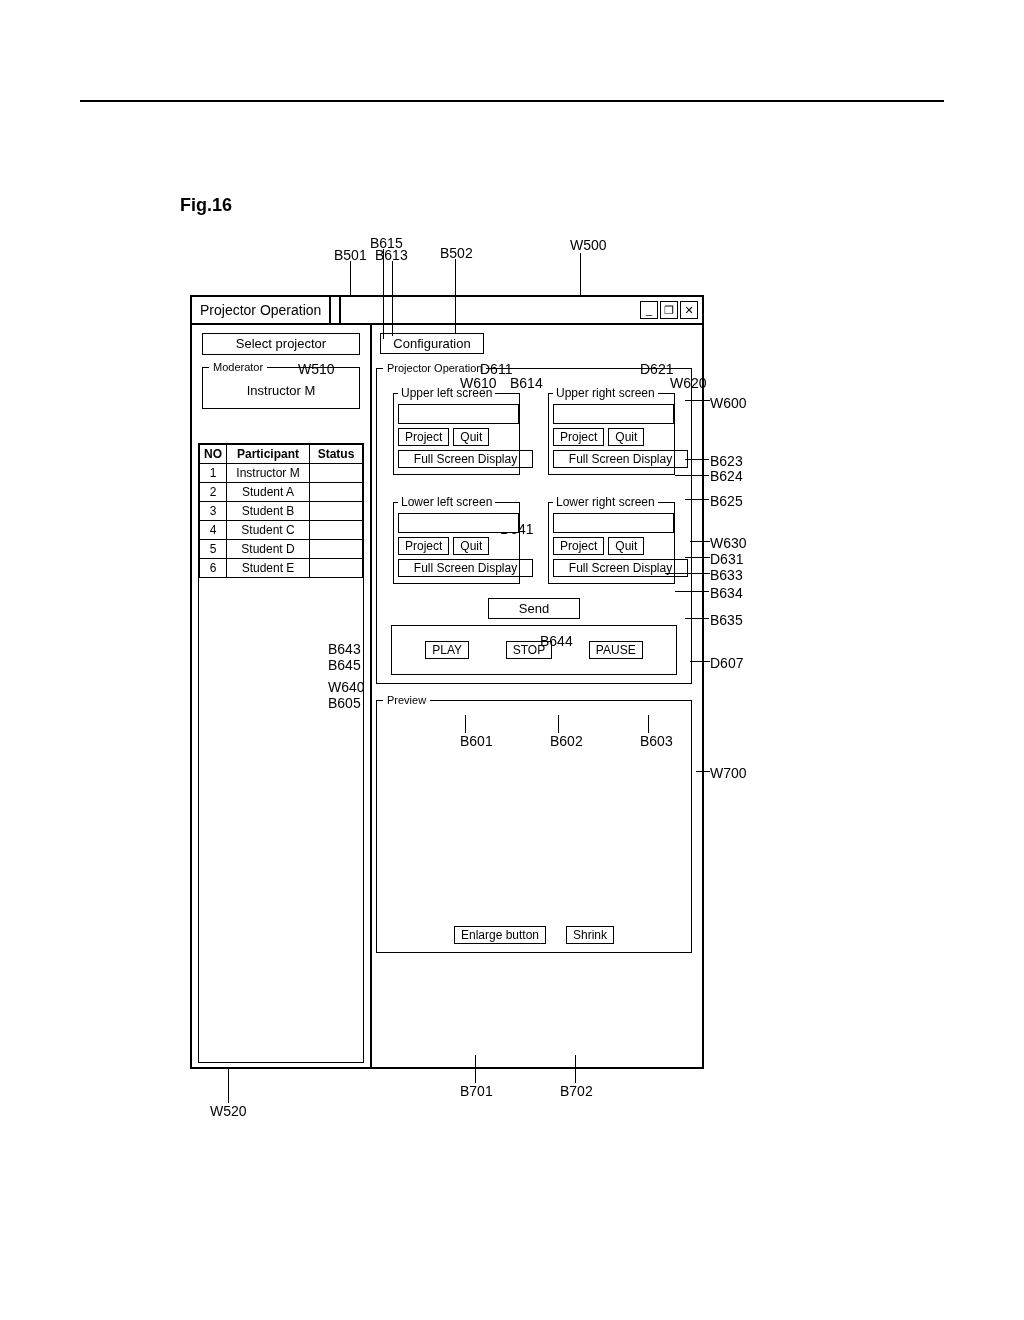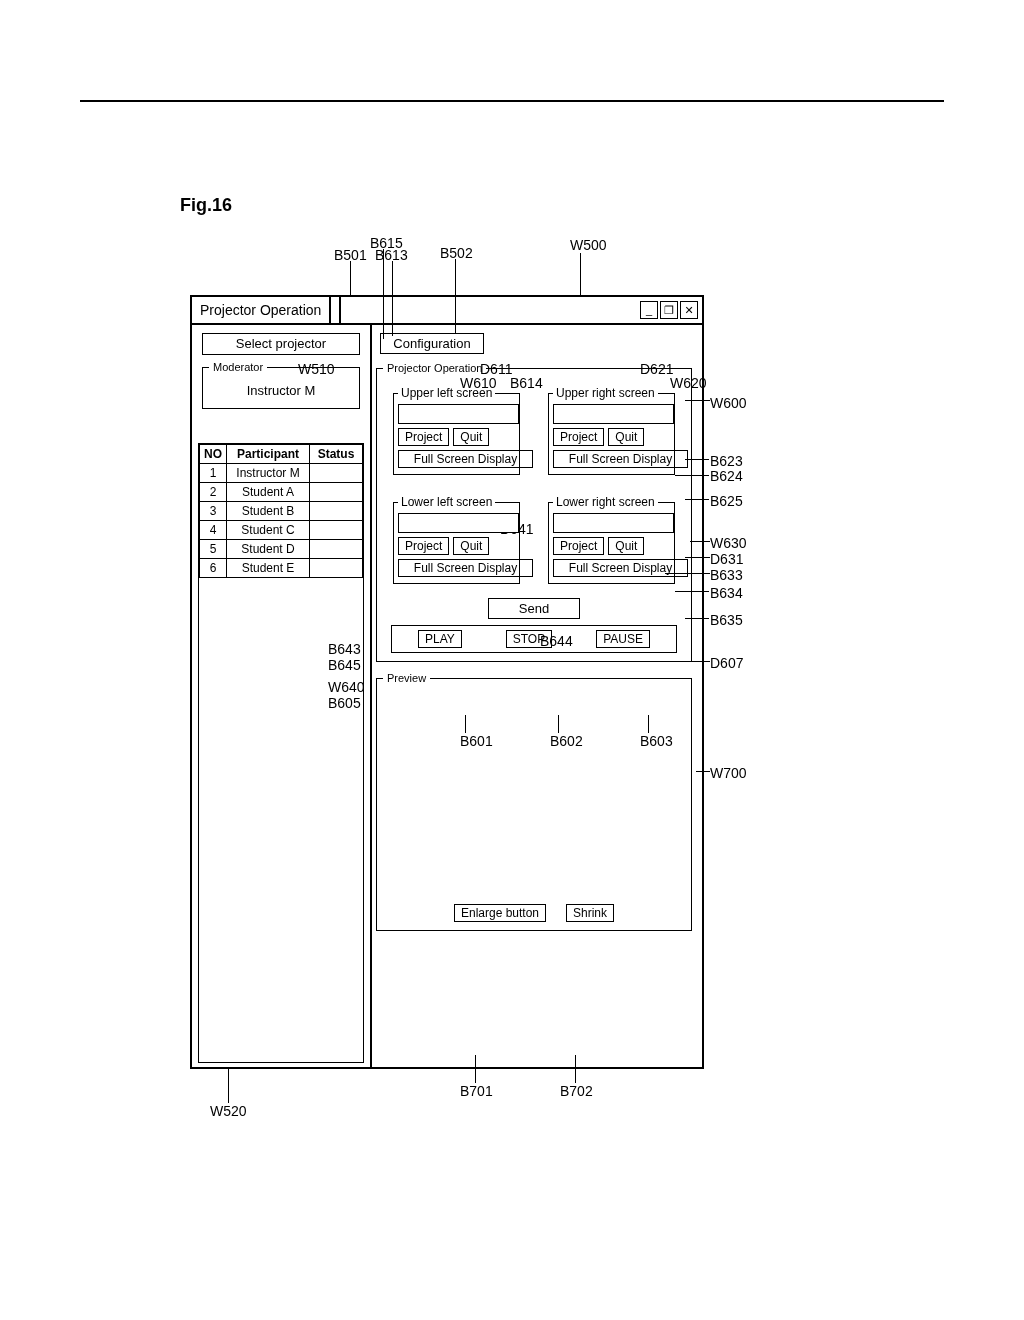--- a/index.html
+++ b/index.html
@@ -189,21 +189,21 @@
   .send-btn {
     border: 1.5px solid #000;
     width: 90px;
     margin: 8px auto 6px auto;
     text-align: center;
     padding: 2px 0;
   }
   .play-row {
     border: 1.5px solid #000;
     margin: 0 8px;
-    padding: 4px;
+    padding: 15px;
     display: flex;
     justify-content: space-around;
   }
   .preview-fs {
     border: 1.5px solid #000;
     margin: 10px 6px 0 6px;
     padding: 6px;
     height: 245px;
     position: relative;
   }

